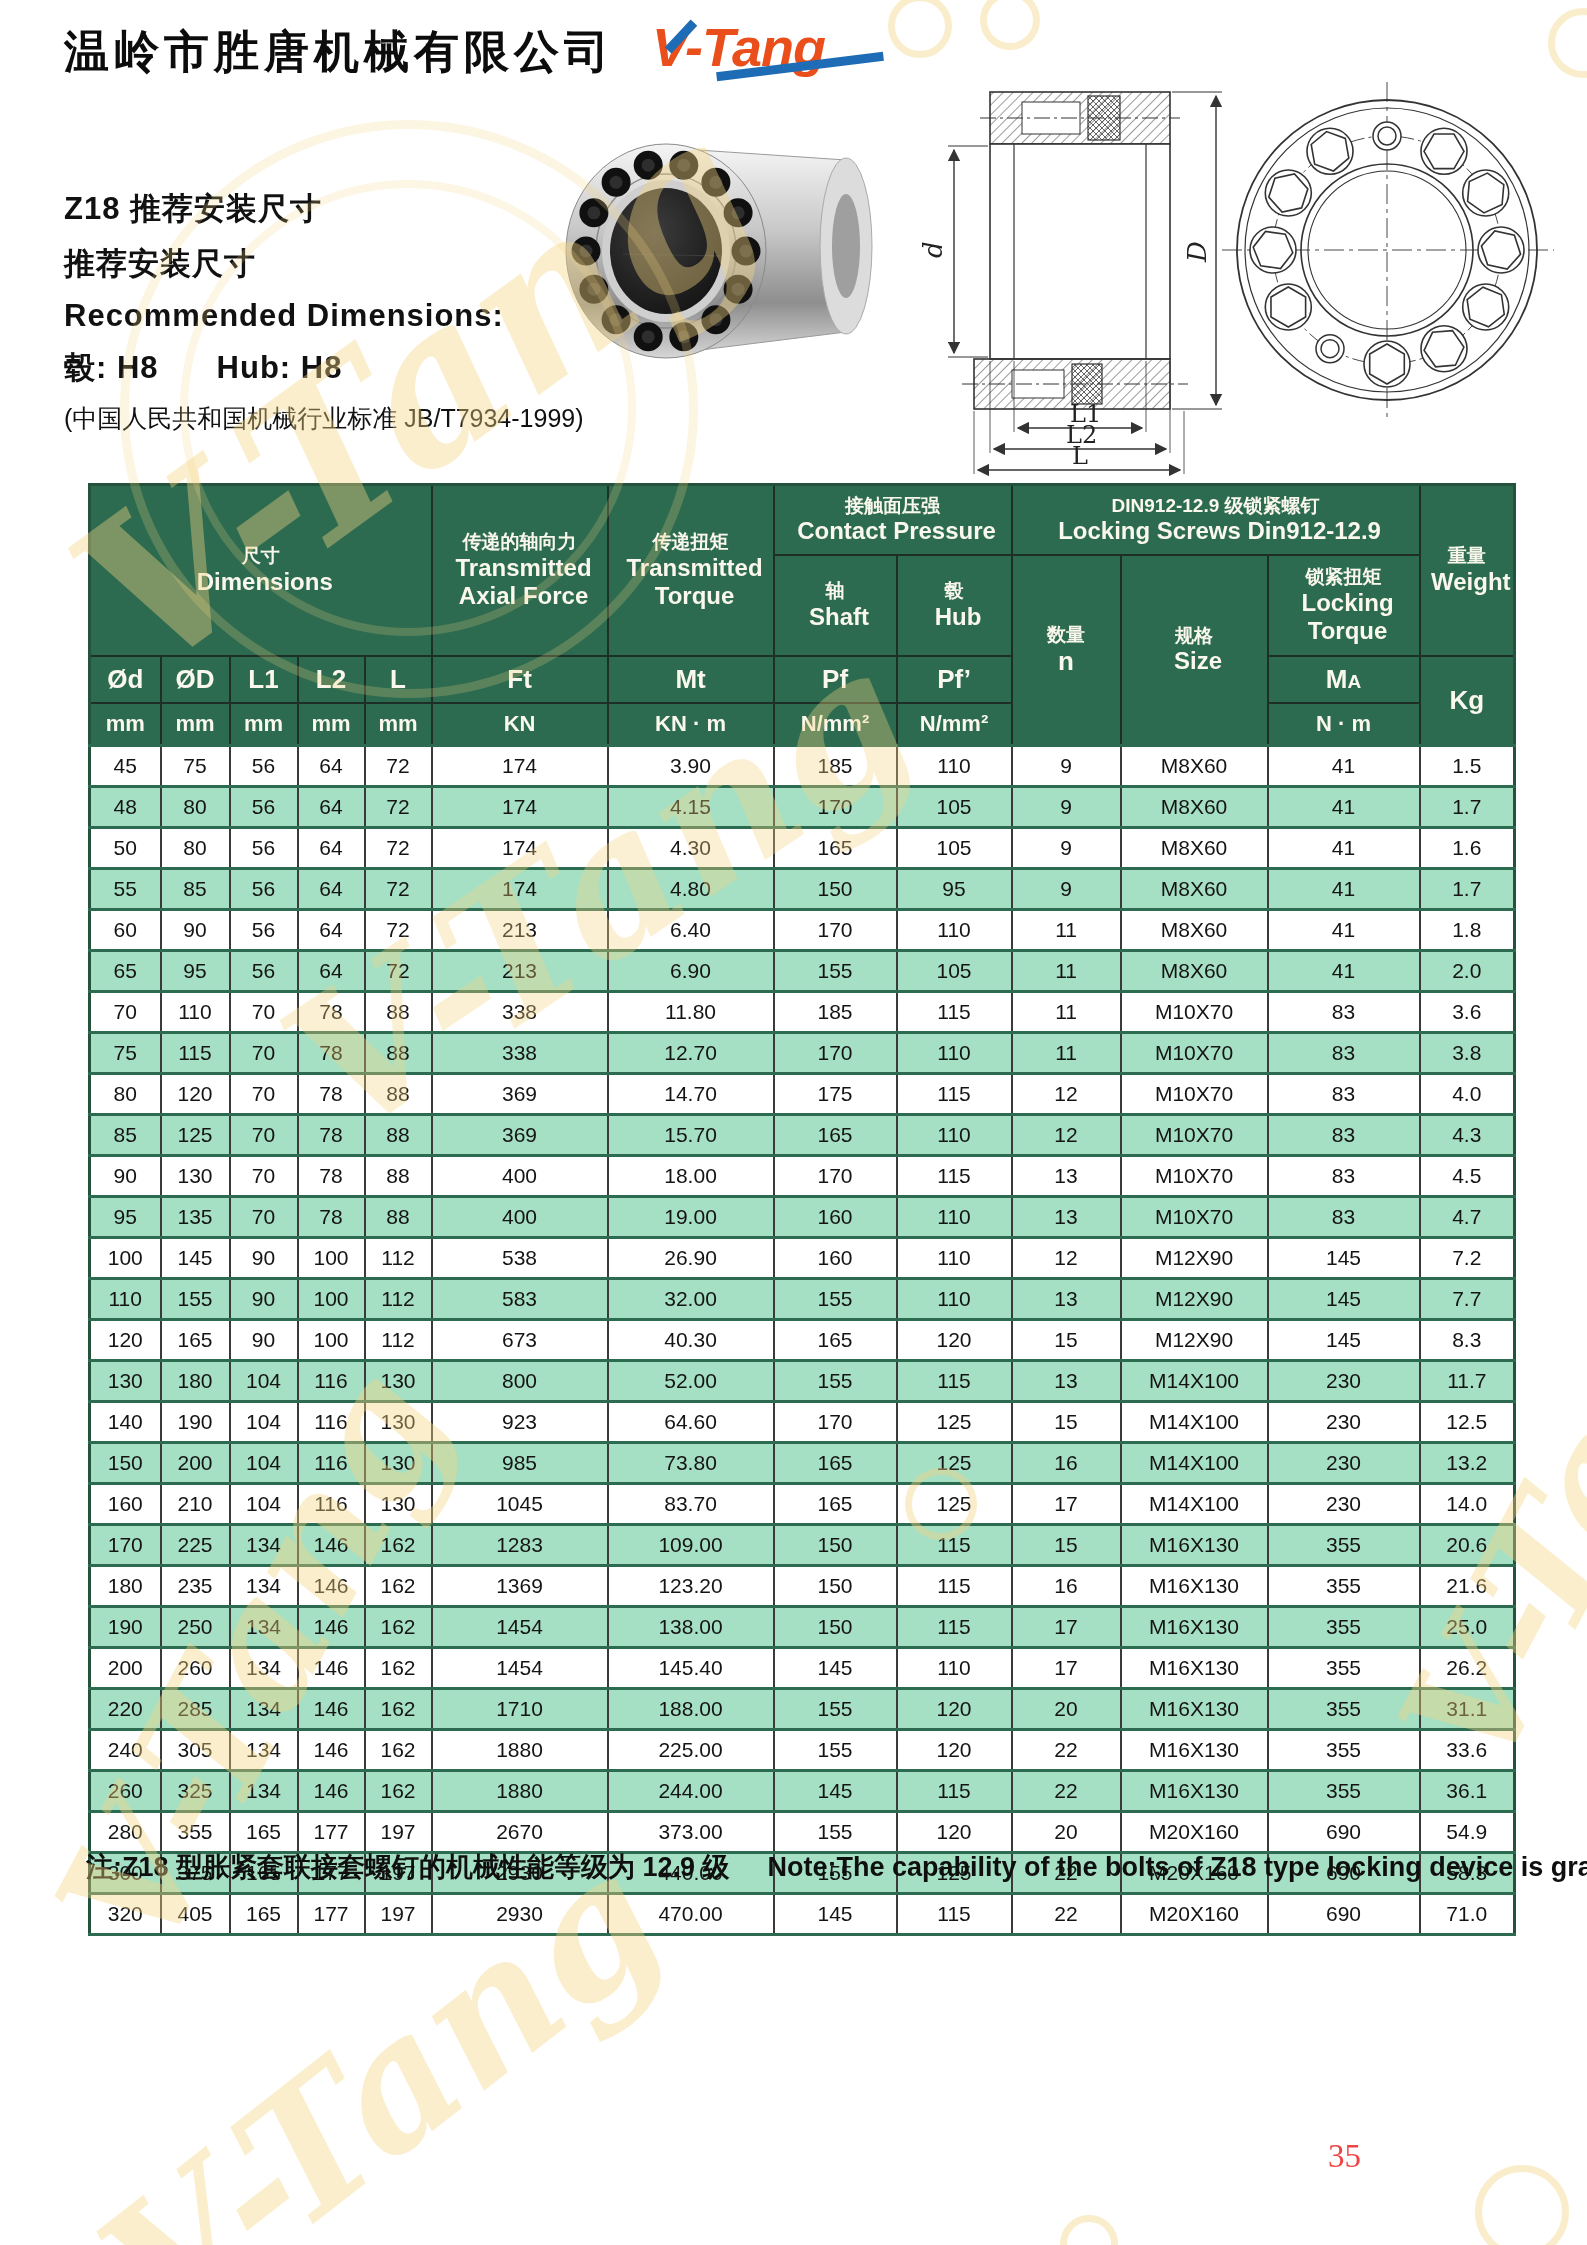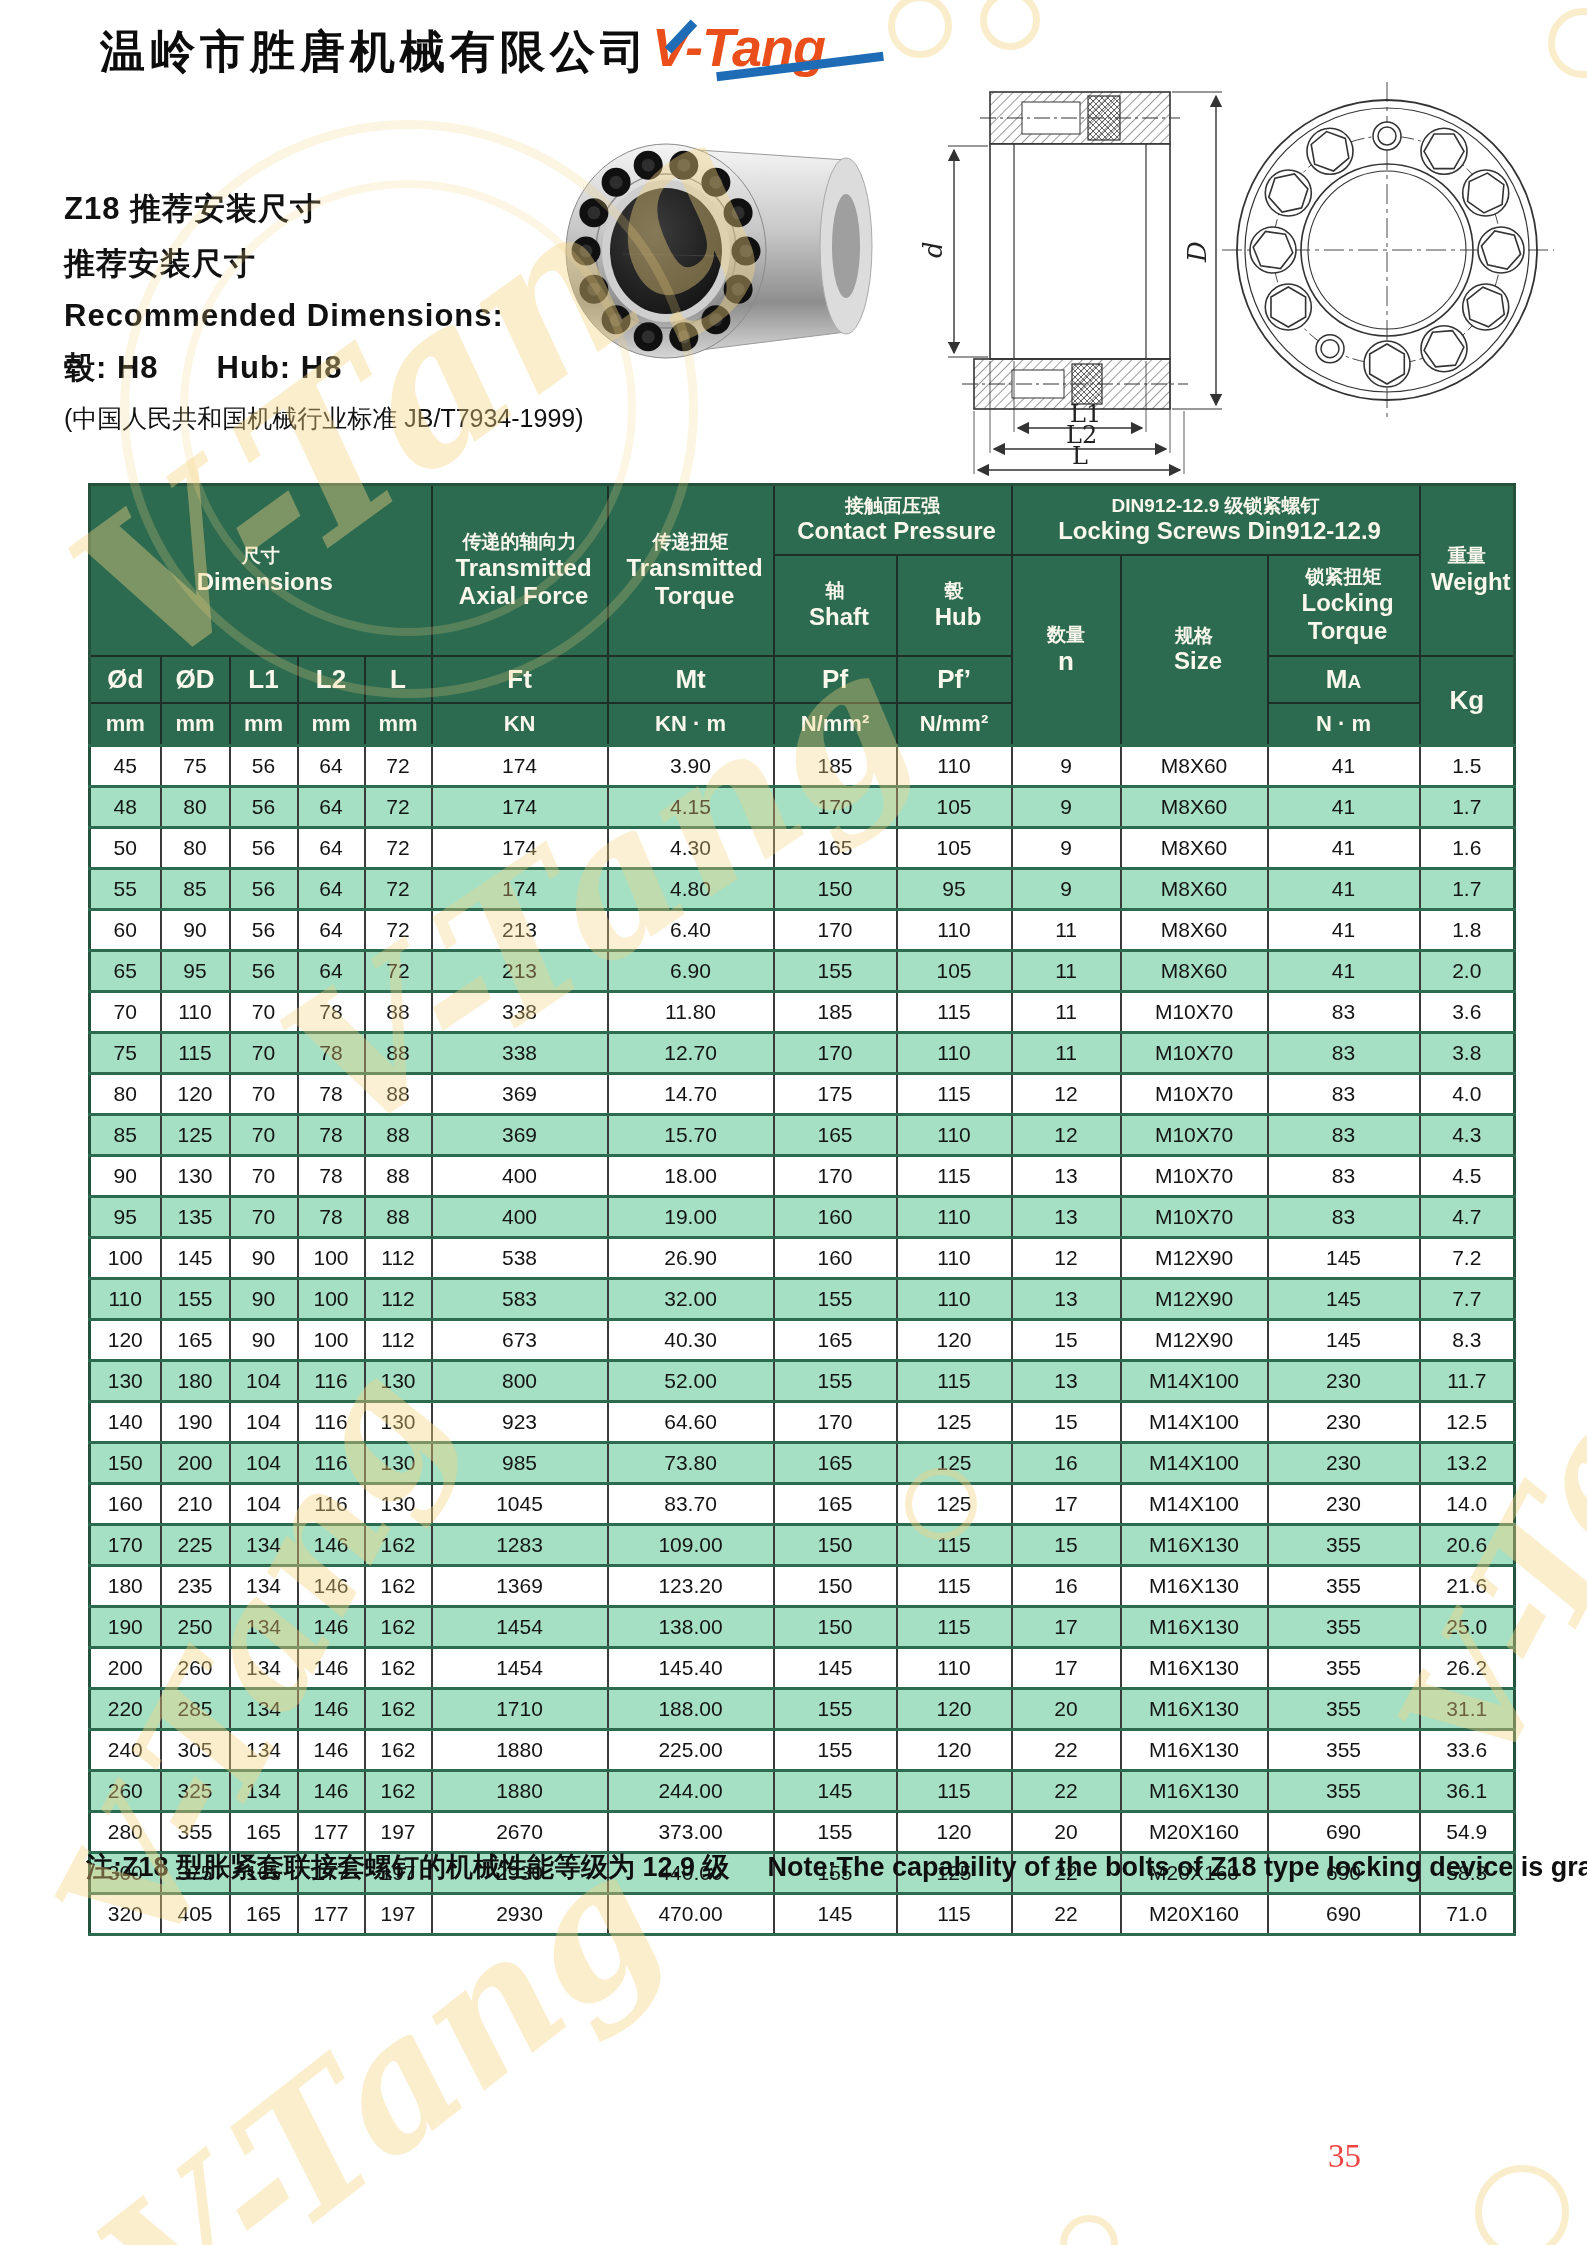--- a/index.html
+++ b/index.html
@@ -7,21 +7,21 @@
         font-family:"Liberation Sans",sans-serif;overflow:hidden;}
 
   
   .wm{position:absolute;pointer-events:none;z-index:5;}
   .wm-text{font-family:"DejaVu Serif",serif;font-style:italic;font-weight:bold;
            color:rgba(244,213,130,0.40);white-space:nowrap;}
   .wm-circle{border:7px solid rgba(244,213,130,0.42);border-radius:50%;}
 
   
   .company-name{position:absolute;left:64px;top:22px;z-index:2;
-      font-family:"DejaVu Serif",serif;font-weight:bold;font-size:45px;letter-spacing:5px;color:#0c0c0c;margin-left:36px;}
+      font-family:"DejaVu Serif",serif;font-weight:bold;font-size:45px;letter-spacing:5px;color:#0c0c0c;}
   .logo{position:absolute;left:652px;top:20px;width:250px;height:70px;z-index:2;}
   .logo-text{position:absolute;left:0;top:0;font-size:54px;font-weight:bold;font-style:italic;
       color:#e94e1b;letter-spacing:-1px;line-height:1;}
   .logo-stripe{position:absolute;left:64px;top:42px;width:168px;height:9px;background:#1e6cb5;
       transform:rotate(-7deg);}
   .logo-v-accent{position:absolute;left:10px;top:12px;width:38px;height:9px;background:#1e6cb5;
       transform:rotate(-47deg);}
 
   
   .intro{position:absolute;left:64px;top:188px;z-index:2;color:#111;}

